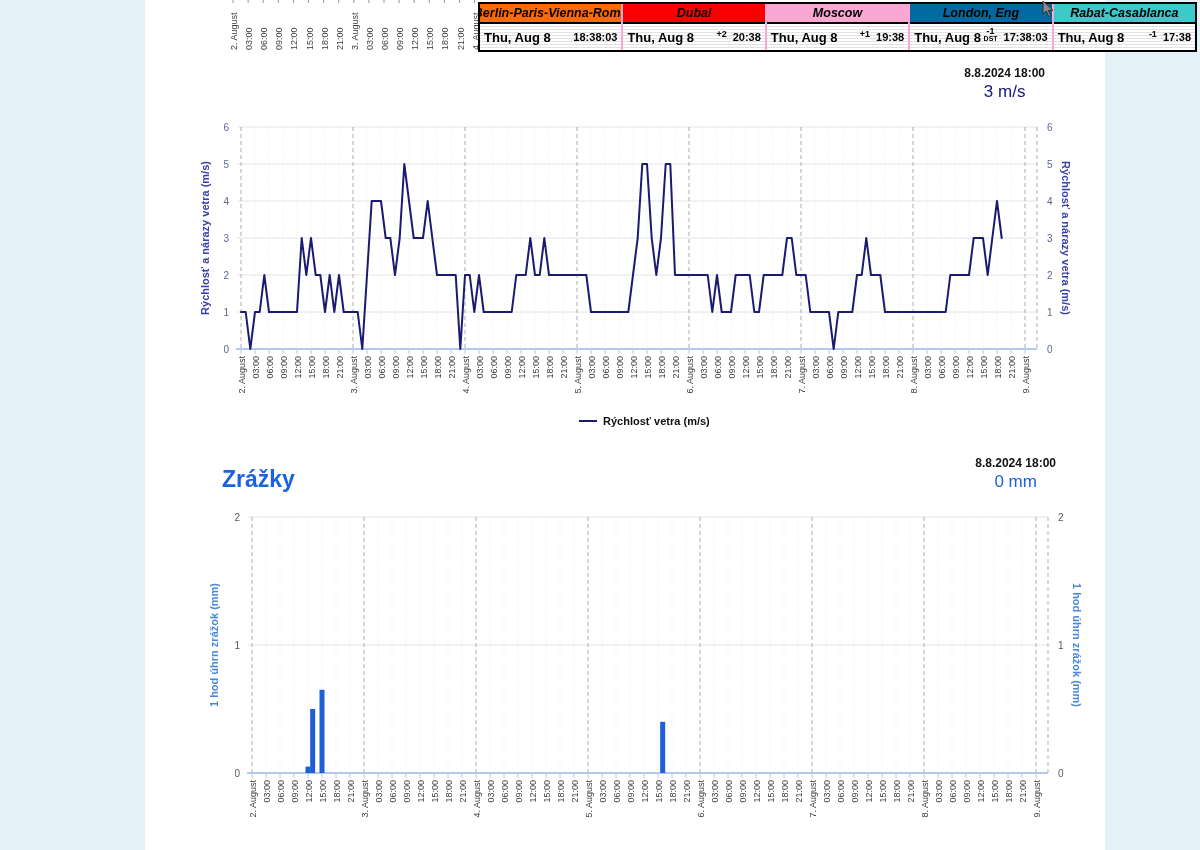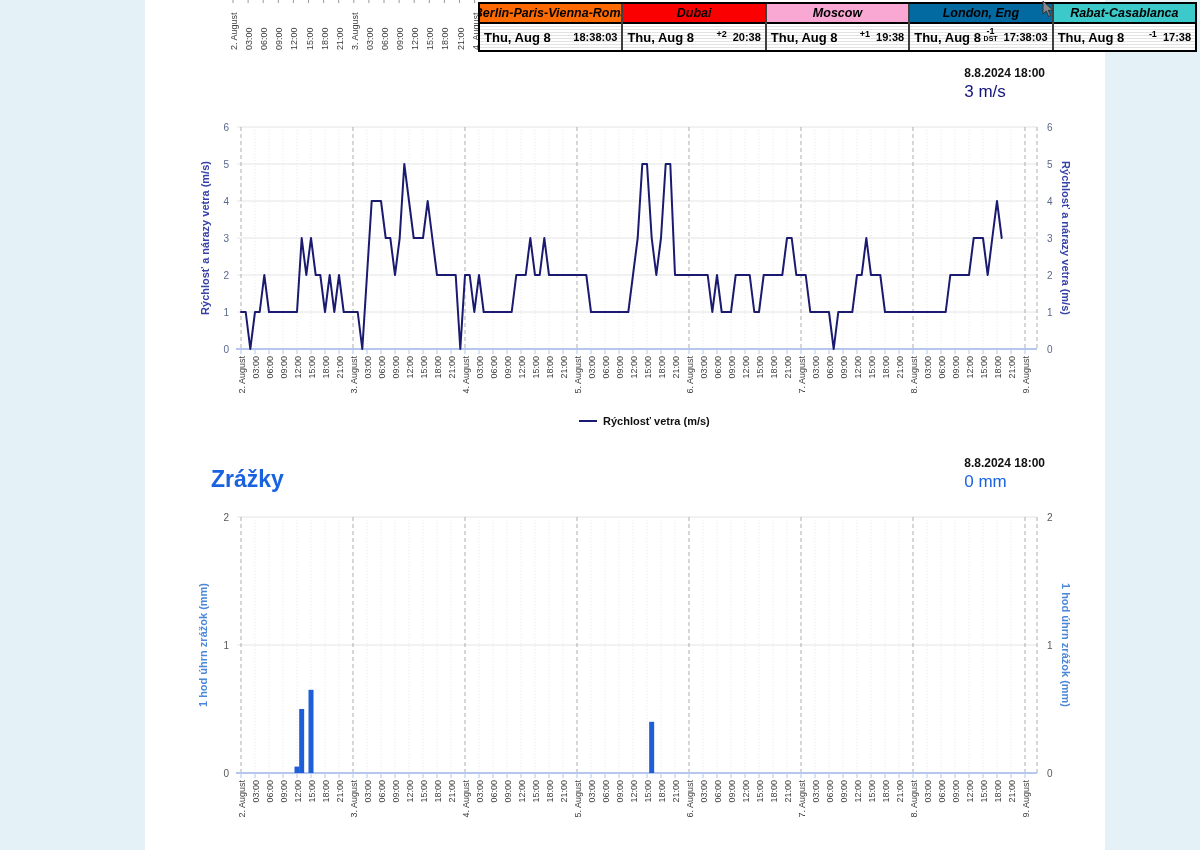--- a/index.html
+++ b/index.html
@@ -5,42 +5,42 @@
   * { margin:0; padding:0; box-sizing:border-box; }
   html,body { width:1200px; height:850px; overflow:hidden;
     font-family:"Liberation Sans", sans-serif; }
   body { position:relative; background:#e4f2f8; }
   .panel { position:absolute; left:145px; top:0; width:960px; height:850px; background:#ffffff; }
 
   
   .clock-table { position:absolute; left:478px; top:2px; width:719px; height:50px;
     display:flex; border:2px solid #000; background:#fff; }
   .clock-cell { flex:1 1 0; display:flex; flex-direction:column; min-width:0; }
-  .clock-cell + .clock-cell { border-left:2px solid #404040; }
+  .clock-cell + .clock-cell { border-left:2px solid #f9a8d4; }
   .clock-city { height:20px; border-bottom:2px solid #000; font-size:12.5px; font-weight:bold;
     font-style:italic; color:#000; display:flex; align-items:center; justify-content:center;
     white-space:nowrap; overflow:hidden; }
   .clock-time-row { flex:1; display:flex; align-items:center; justify-content:space-between;
     padding:5px 4px; background:repeating-linear-gradient(180deg,#ffffff 0 2px,#e2e2e2 2px 3px);
     font-weight:bold; font-size:13px; color:#000; white-space:nowrap; }
   .clock-right { display:inline-flex; align-items:center; gap:4px; }
   .stack { display:inline-flex; flex-direction:column; align-items:center; line-height:1;
     transform:translateY(-3px); margin-right:2px; }
   .stack .sup { font-size:9px; font-weight:bold; }
   .stack .dst { font-size:7px; font-weight:bold; margin-top:-1px; }
   .clock-time { font-size:11px; font-weight:bold; }
 
   
   .chart-section { position:absolute; left:195px; width:910px; }
   #wind-section { top:60px; height:390px; }
-  #precip-section { top:450px; height:400px; }
+  #precip-section { top:450px; height:400px;margin-left:11px; }
   .chart-title { position:absolute; font-weight:bold; }
   #wind-title { left:12px; top:24px; font-size:21px; color:#15157d; }
   #precip-title { left:16px; top:16px; font-size:23px; color:#1a63e0; }
-  .current { position:absolute; right:60px; top:6px; text-align:left; }
+  .current { position:absolute; right:60px; top:6px; text-align:center; }
   .cur-dt { font-size:12px; font-weight:600; color:#111; }
   .cur-val { font-size:17px; font-weight:normal; margin-top:2px; }
   #wind-section .cur-val { color:#15157d; }
   #precip-section .cur-val { color:#1a63e0; }
   .chart-svg { position:absolute; left:0; }
   #wind-svg { top:58px; }
   #precip-svg { top:60px; }
   svg text { font-family:"Liberation Sans", sans-serif; }
 
   #top-strip { position:absolute; left:222px; top:0; }

